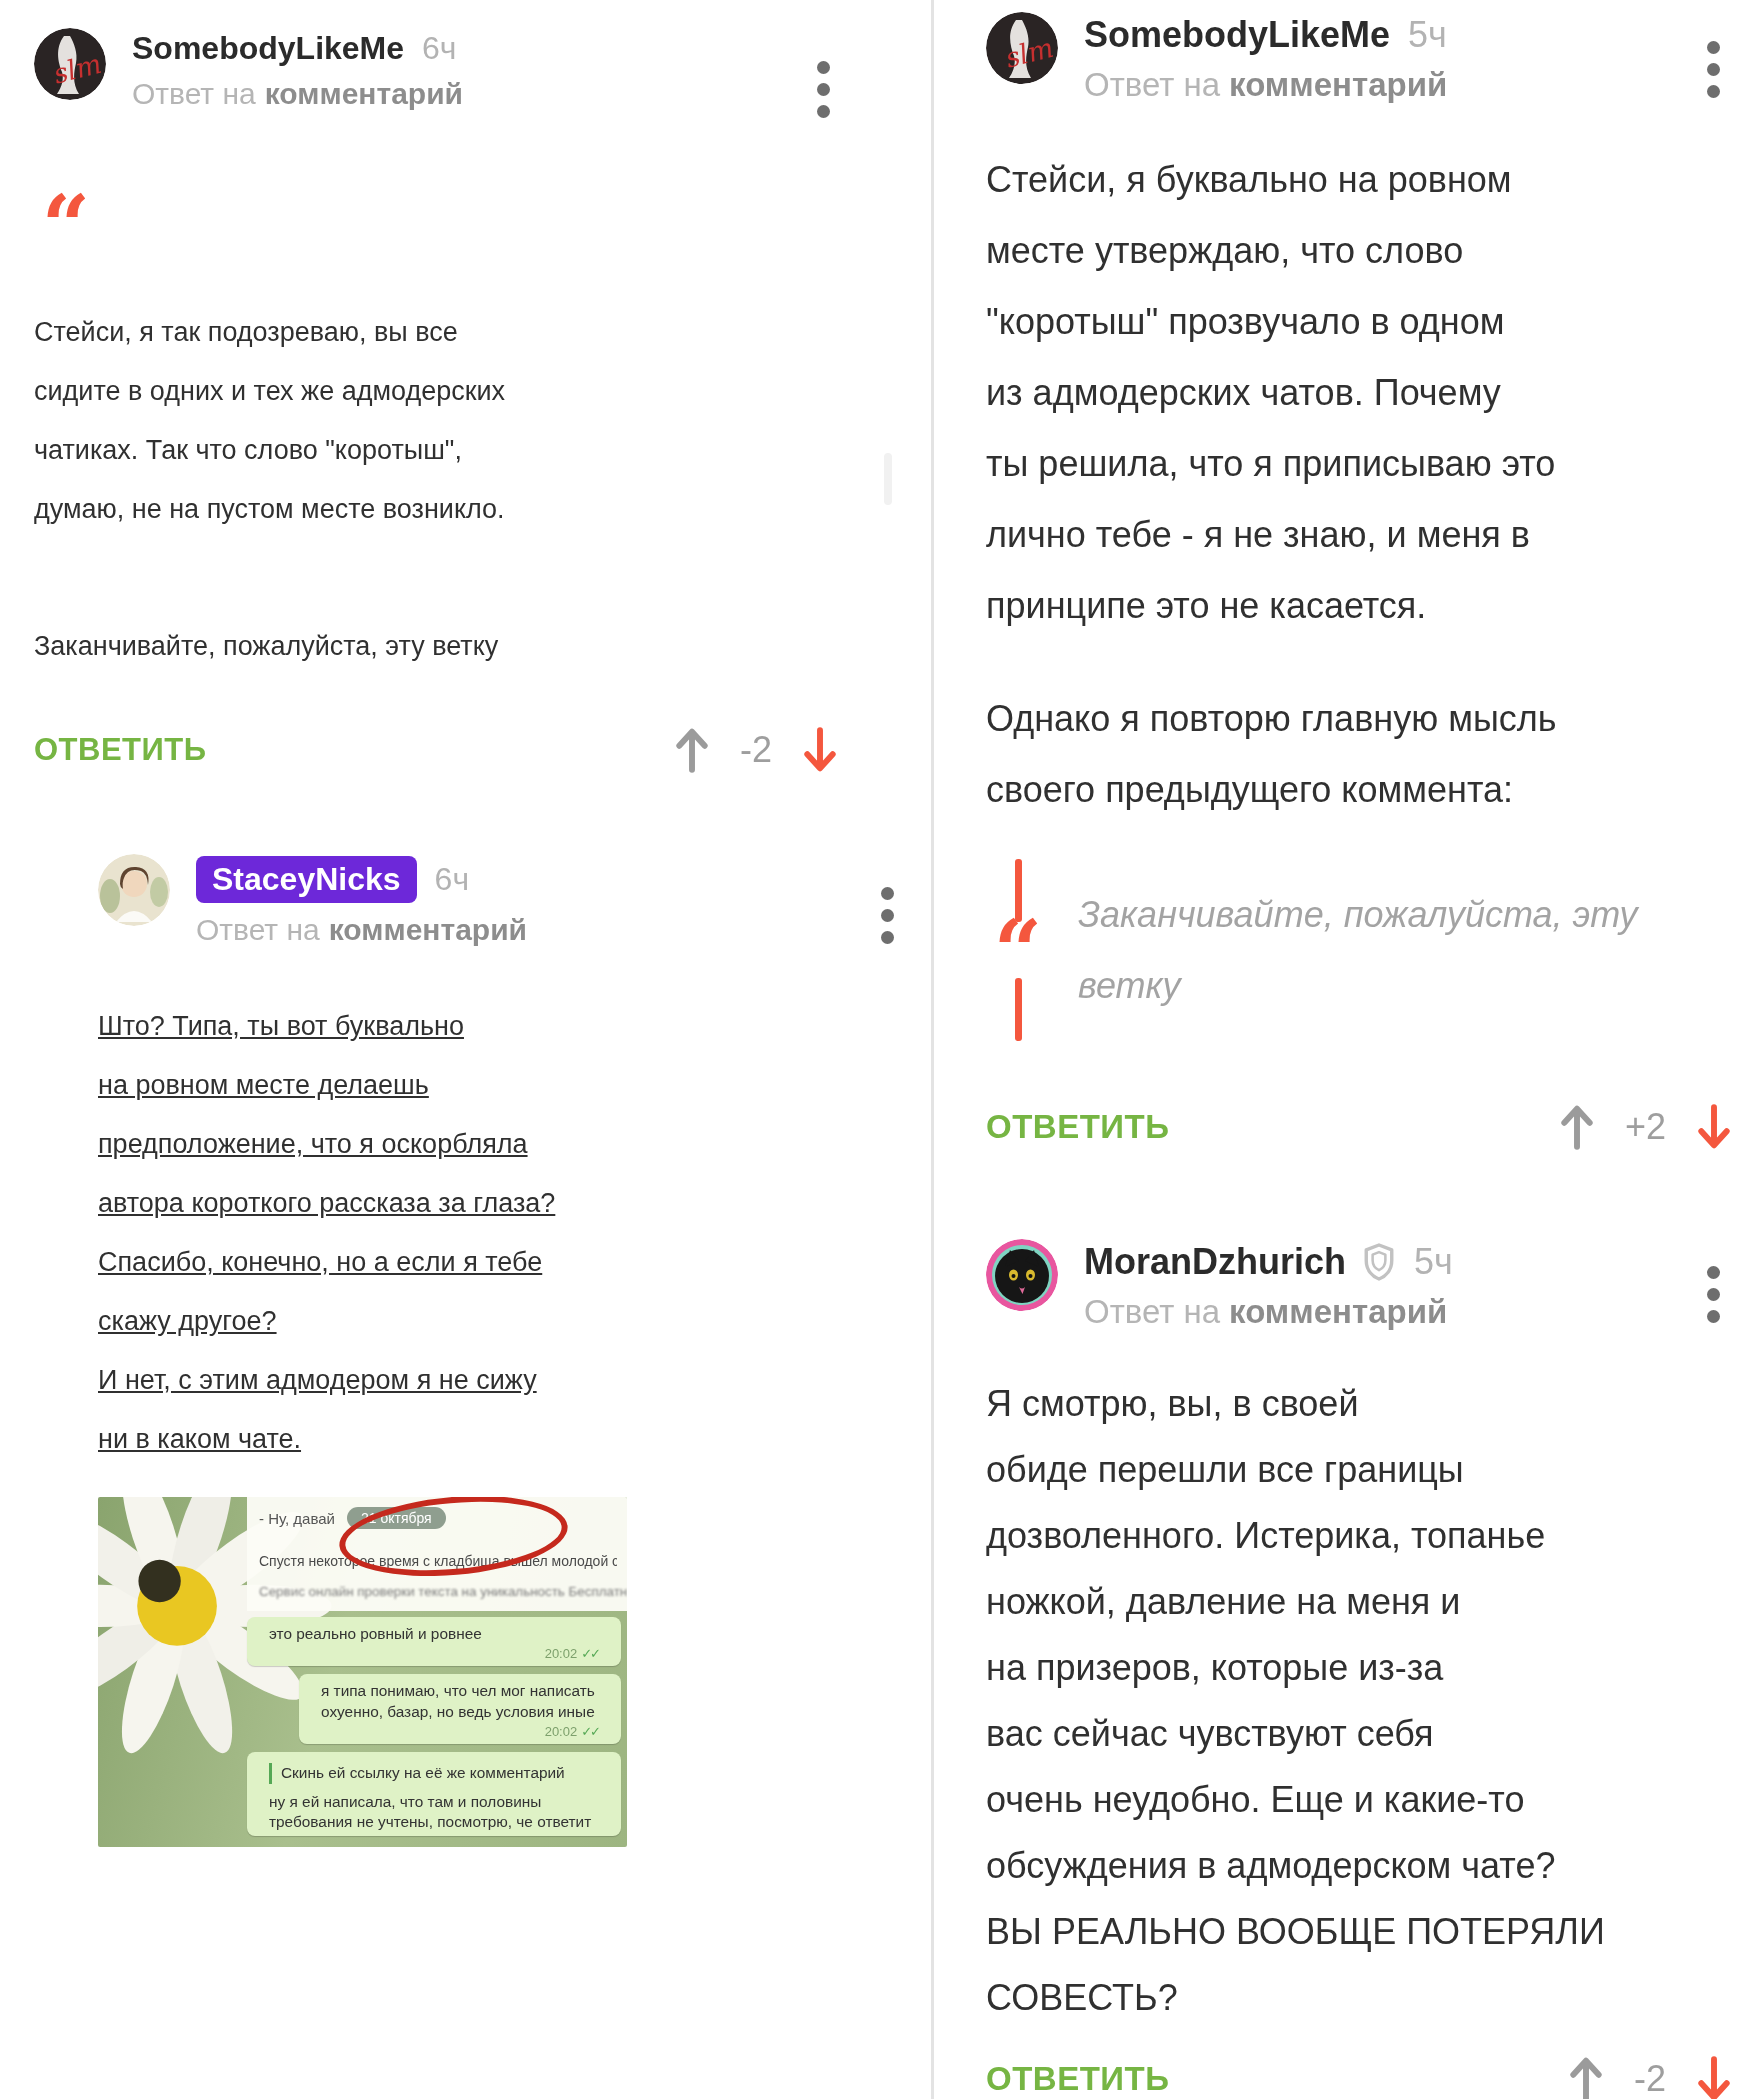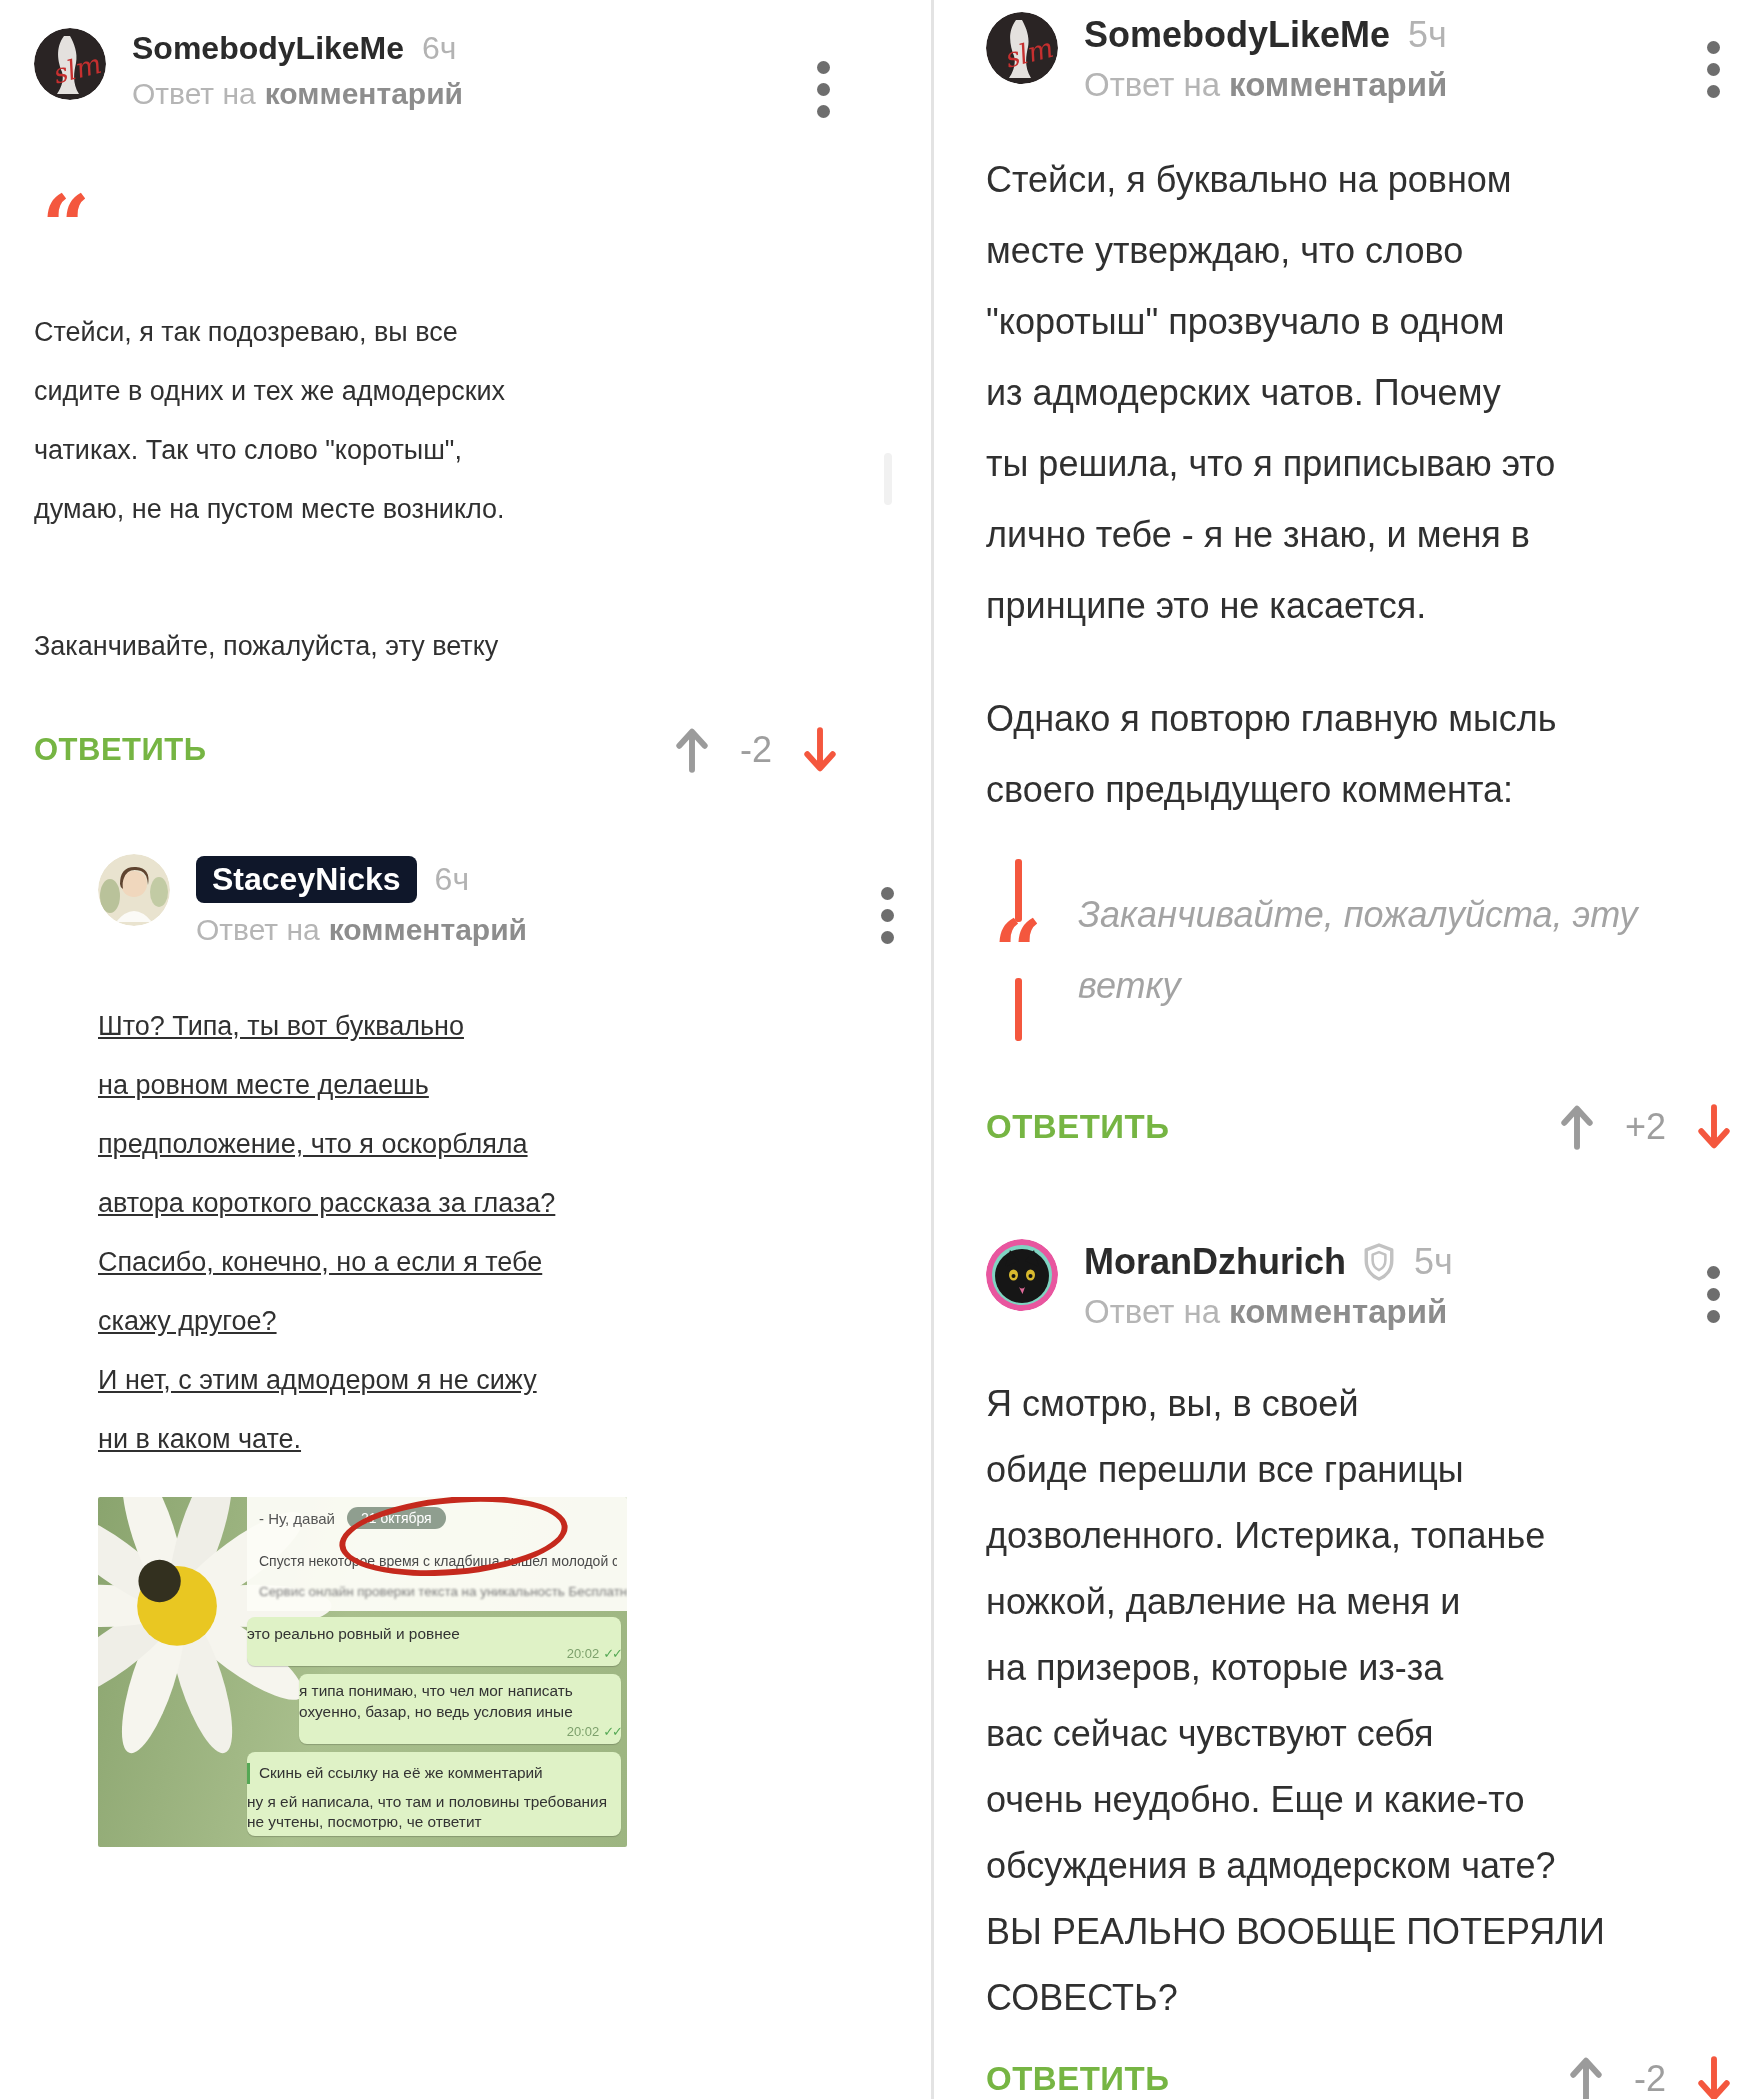--- a/index.html
+++ b/index.html
@@ -19,21 +19,21 @@
   .comment{position:relative;}
   .c-header{display:flex;align-items:flex-start;}
   .avatar{width:72px;height:72px;border-radius:50%;overflow:hidden;flex:0 0 72px;}
   .avatar svg{display:block;width:72px;height:72px;}
   .h-text{margin-left:26px;padding-top:2px;}
   .name-row{display:flex;align-items:center;}
   .uname{font-weight:bold;color:#2b2b2b;text-align:center;}
   .col-left .uname,.col-left .time{font-size:32px;}
   .col-right .uname,.col-right .time{font-size:36px;}
   .time{color:#b3b3b3;margin-left:18px;}
-  .badge-yellow{background:#0f172a;color:#fff;padding:5px 16px;border-radius:8px;}
+  .badge-yellow{background:#6d28d9;color:#fff;padding:5px 16px;border-radius:8px;}
   .reply-row{margin-top:10px;color:#b5b5b5;}
   .col-left .reply-row{font-size:30px;}
   .col-right .reply-row{font-size:33px;}
   .rlink{color:#8d8d8d;font-weight:bold;margin-left:9px;}
   .kebab{position:absolute;display:flex;flex-direction:column;align-items:center;cursor:pointer;padding:4px;}
   .kebab i{display:block;width:13px;height:13px;border-radius:50%;background:#6e6e6e;margin:4.5px 0;}
   .shield{margin-left:16px;}
 
   .body-text{white-space:pre-line;color:#303030;}
   .col-left .body-text{font-size:27px;line-height:59px;}
@@ -65,21 +65,21 @@
   .chat-topbox{position:relative;padding:10px 10px 6px 12px;}
   .topline{display:flex;align-items:center;gap:12px;font-size:15px;color:#555;}
   .date-pill{background:#8f9e8f;color:#fff;padding:3px 14px;border-radius:13px;font-size:14px;}
   .red-circle{position:absolute;left:92px;top:0px;width:217px;height:66px;border:6px solid #c5291d;
     border-radius:50%;transform:rotate(-5deg);pointer-events:none;}
   .excerpt{margin-top:24px;font-size:14px;color:#4a4a4a;white-space:nowrap;overflow:hidden;}
   .stats-row{display:flex;gap:20px;padding:8px 10px 8px 12px;font-size:13.4px;color:#666;align-items:center;}
   .s-val{background:#dddddd;color:#222;font-weight:bold;padding:2px 9px;border-radius:2px;margin-left:7px;}
   .service-line{padding:9px 12px 10px;font-size:13.4px;color:#7d7d7d;filter:blur(1.1px);white-space:nowrap;overflow:hidden;}
   .bubbles{display:flex;flex-direction:column;gap:8px;margin-top:6px;padding-right:6px;}
-  .bubble{background:#dff2c6;border-radius:8px;padding:7px 0 4px;font-size:15.4px;color:#333;
+  .bubble{background:#dff2c6;border-radius:8px;padding:7px 22px 4px;font-size:15.4px;color:#333;
     line-height:1.32;box-shadow:0 1px 1px rgba(0,0,0,0.18);}
   .bubble.indent{margin-left:52px;}
   .b-meta{display:block;text-align:right;font-size:13px;color:#7da06c;margin-top:1px;}
   .checks{color:#55a855;letter-spacing:-2px;margin-left:4px;}
   .q-inner{border-left:3px solid #55a855;padding-left:9px;margin:4px 0 8px;}
 
   
   .lc1-header{margin-top:28px;}
   .lc1-quote{margin-top:86px;}
   .lc1-body{margin-top:50px;}

